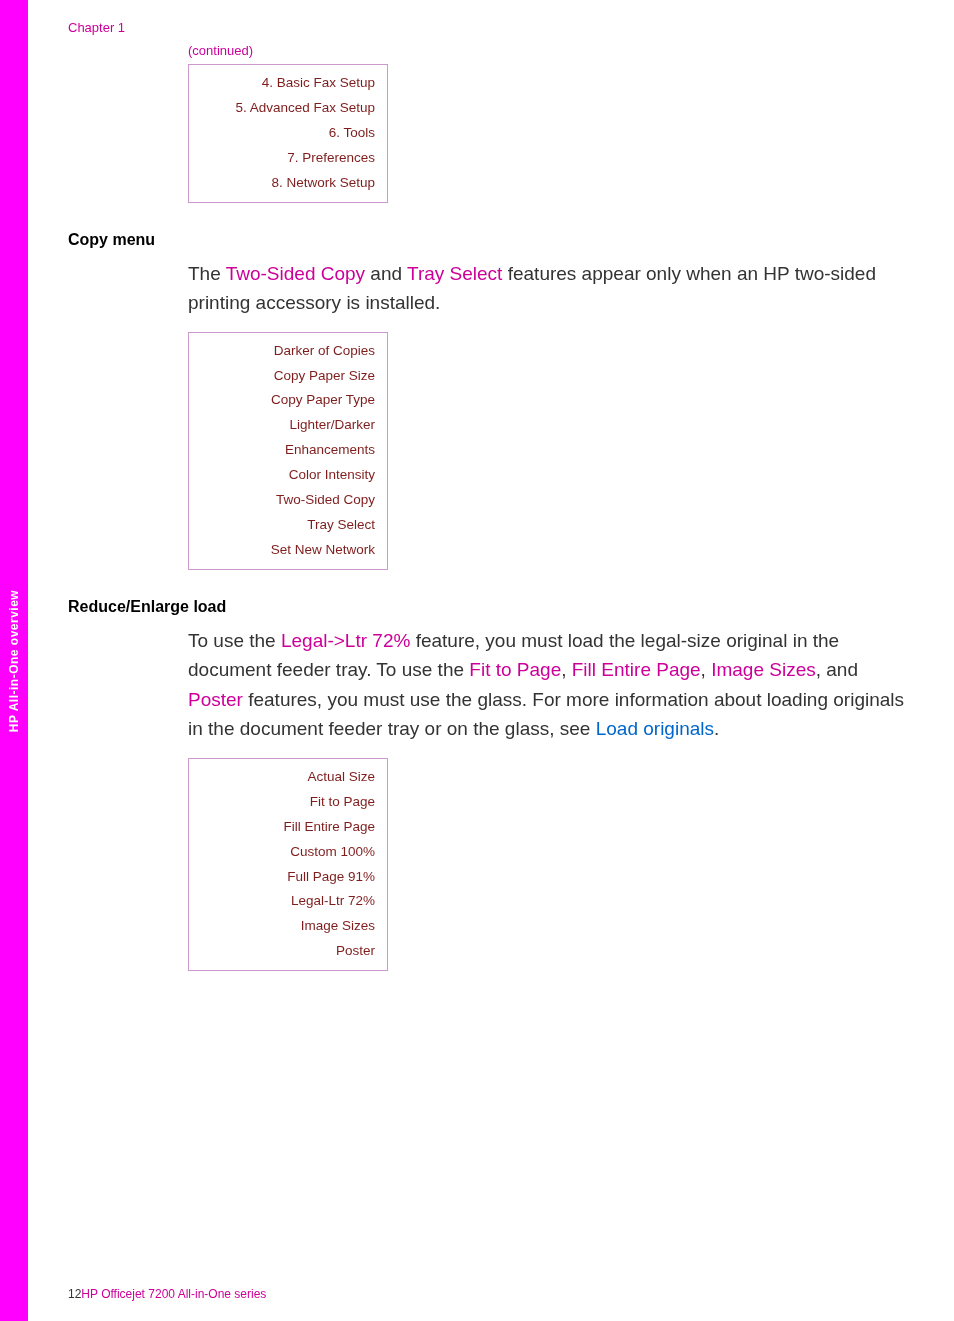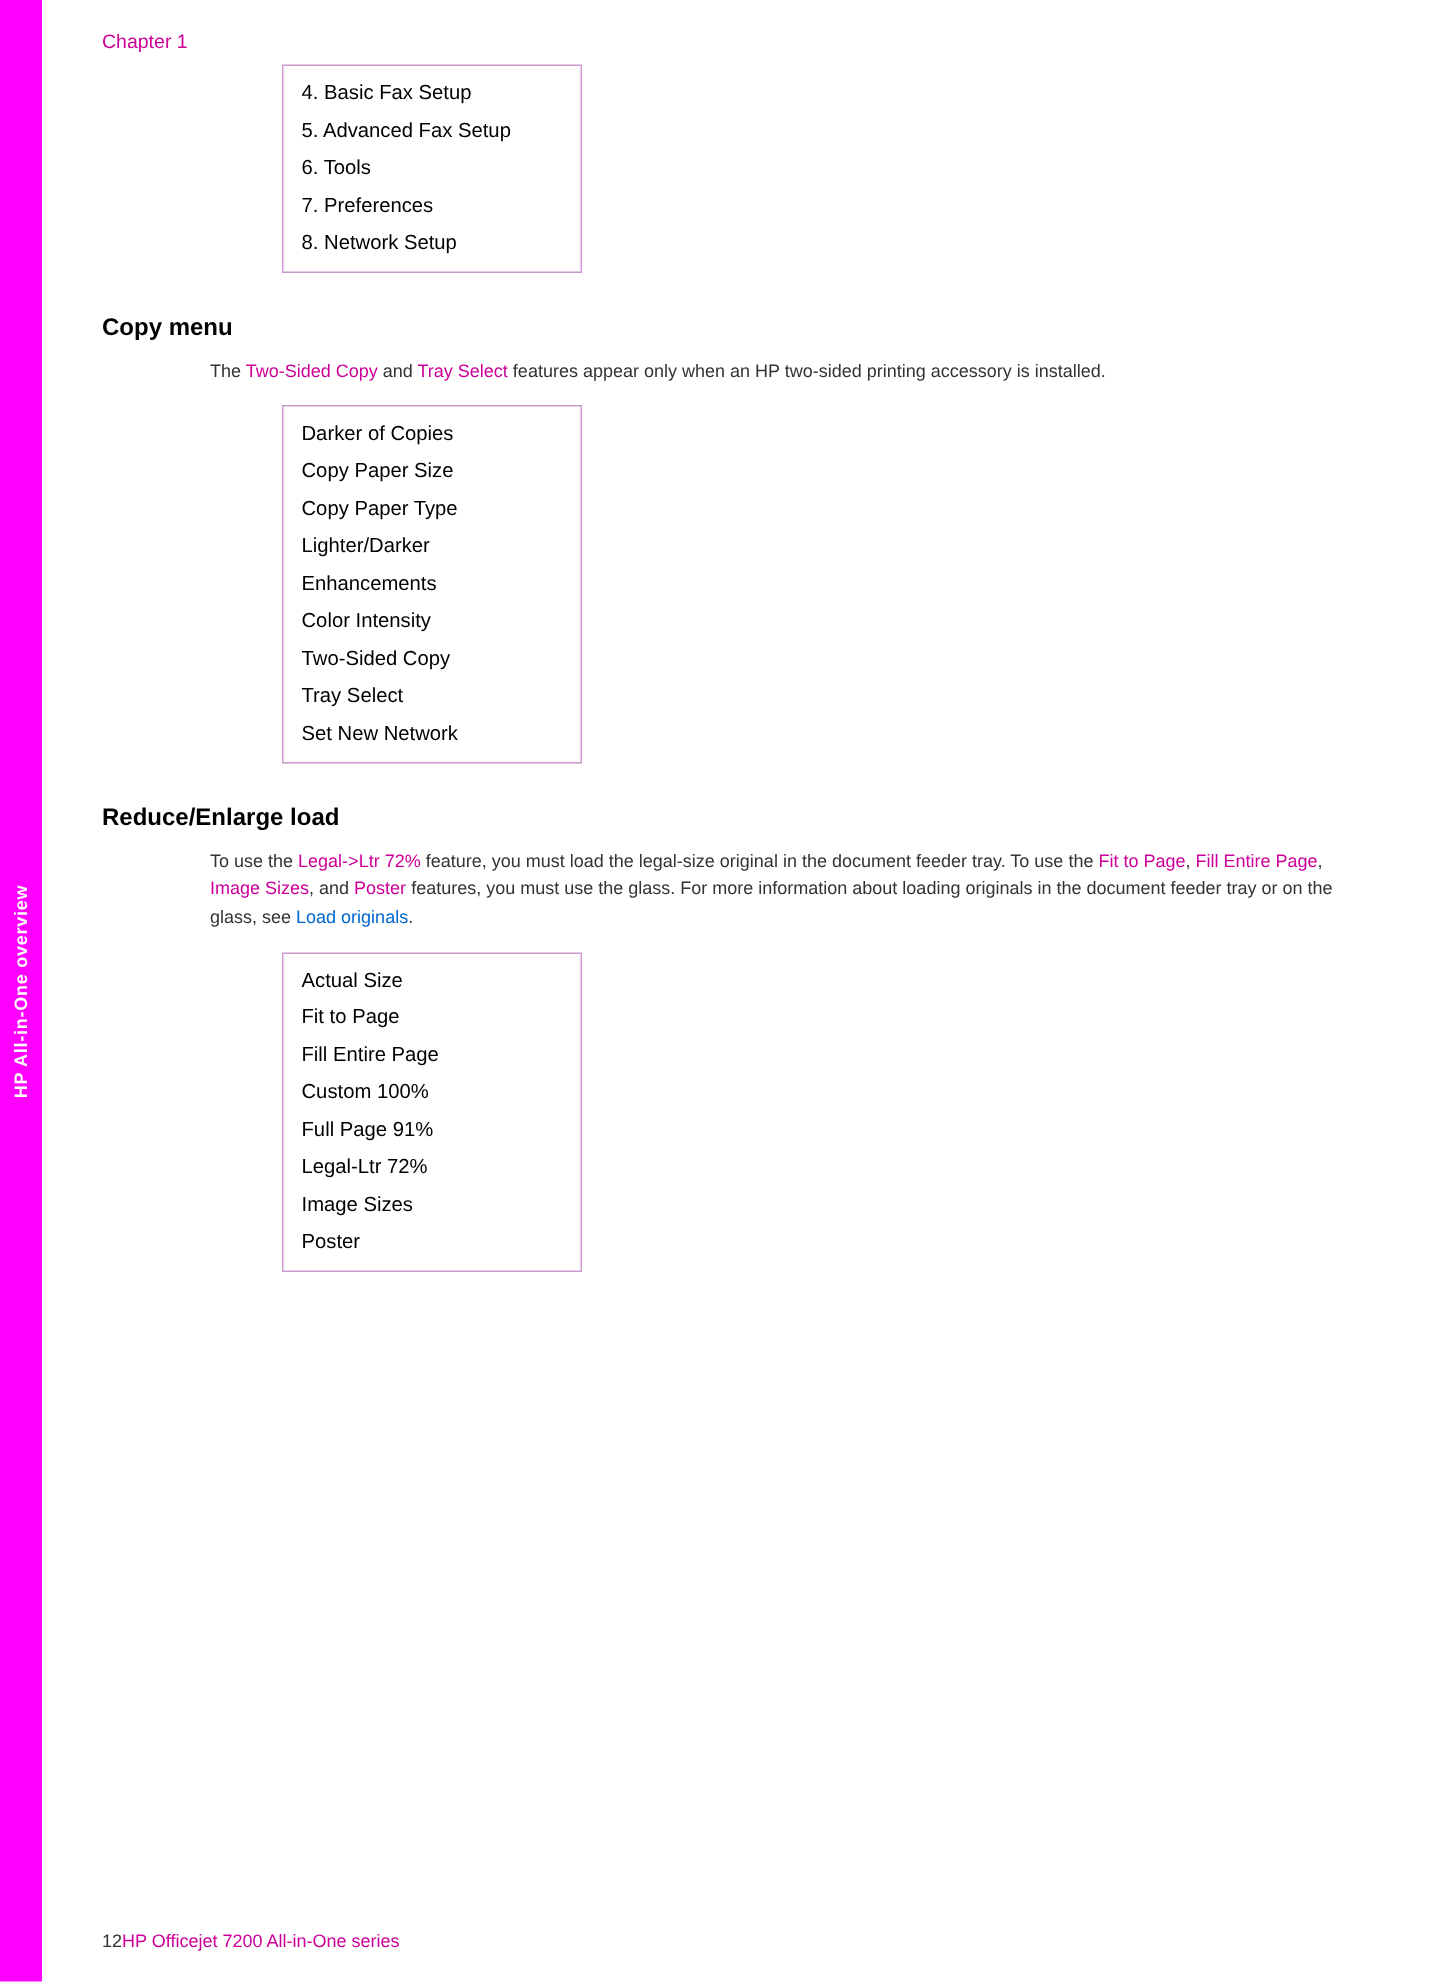--- a/index.html
+++ b/index.html
@@ -78,38 +78,39 @@
     .menu-box {
       border: 1px solid #cc99cc;
       display: inline-block;
       min-width: 200px;
       padding: 6px 12px;
       margin-left: 120px;
     }
 
     .menu-box-item {
       font-size: 13.5px;
-      color: #000000;
+      color: #7f1d1d;
       line-height: 1.7;
       padding: 1px 0;
+      text-align: right;
     }
 
     
     .section-title {
       font-size: 16px;
       font-weight: bold;
       color: #000000;
       margin-top: 28px;
       margin-bottom: 10px;
     }
 
     
     .body-text {
-      margin-left: 72px;
-      font-size: 12px;
+      margin-left: 120px;
+      font-size: 19px;
       line-height: 1.55;
       color: #333333;
       margin-bottom: 14px;
     }
 
     .highlight-magenta {
       color: #cc0099;
       font-weight: normal;
     }
 
@@ -151,20 +152,21 @@
   </div>
 
   <div class="main-content">
 
     
     <div class="page-header">
       <span class="chapter-label">Chapter 1</span>
     </div>
 
     
+    <div class="continued-label">(continued)</div>
 
     
     <div class="menu-box">
       <div class="menu-box-item">4. Basic Fax Setup</div>
       <div class="menu-box-item">5. Advanced Fax Setup</div>
       <div class="menu-box-item">6. Tools</div>
       <div class="menu-box-item">7. Preferences</div>
       <div class="menu-box-item">8. Network Setup</div>
     </div>
 

